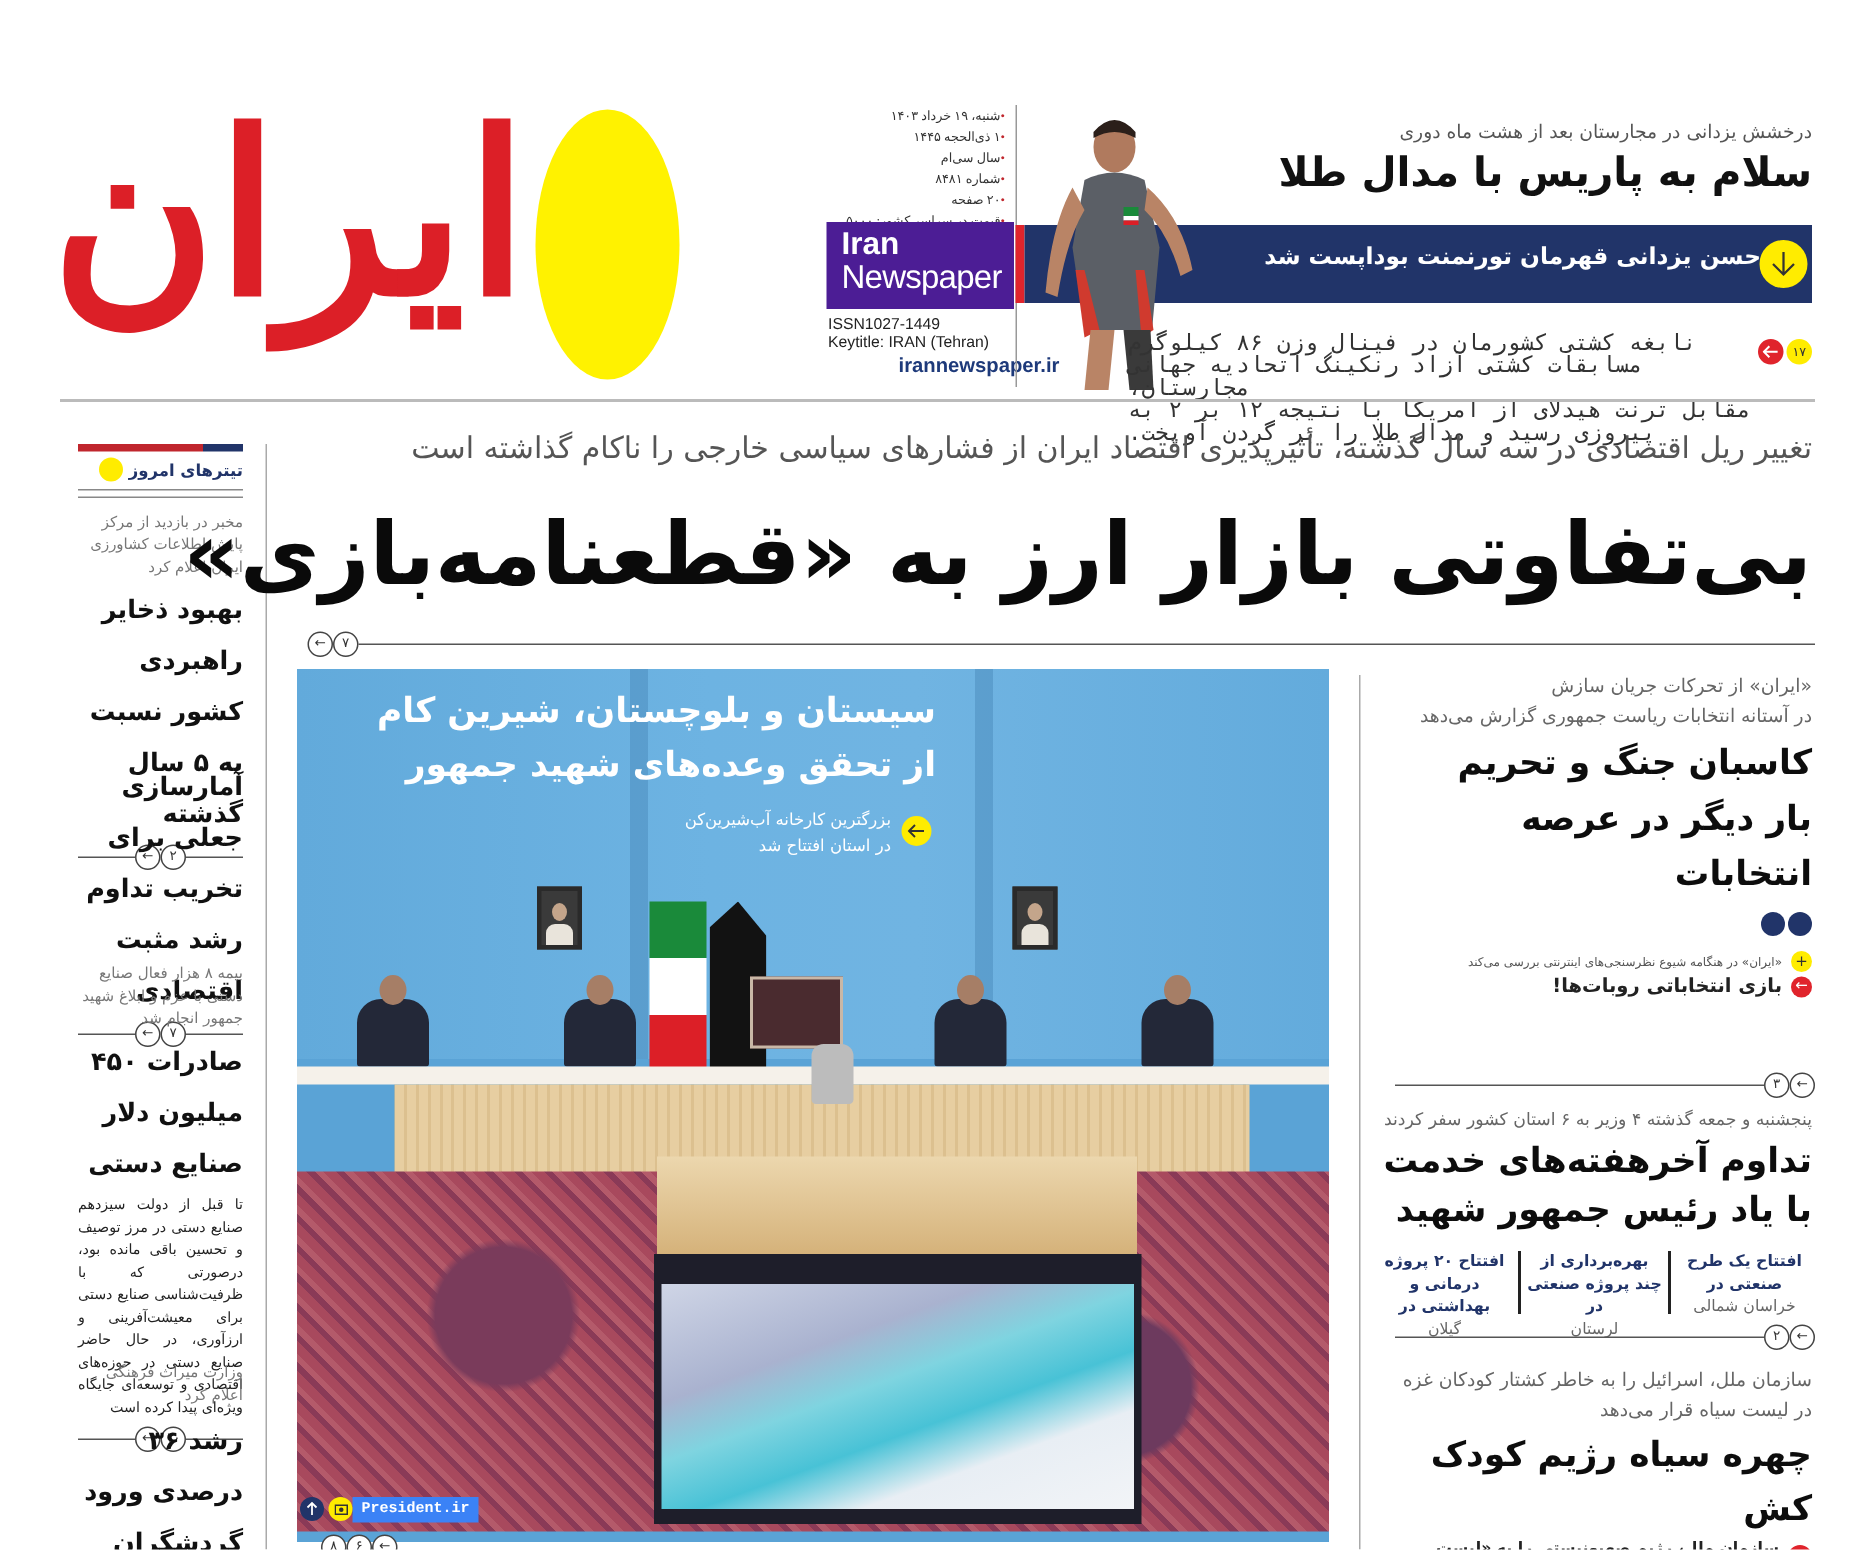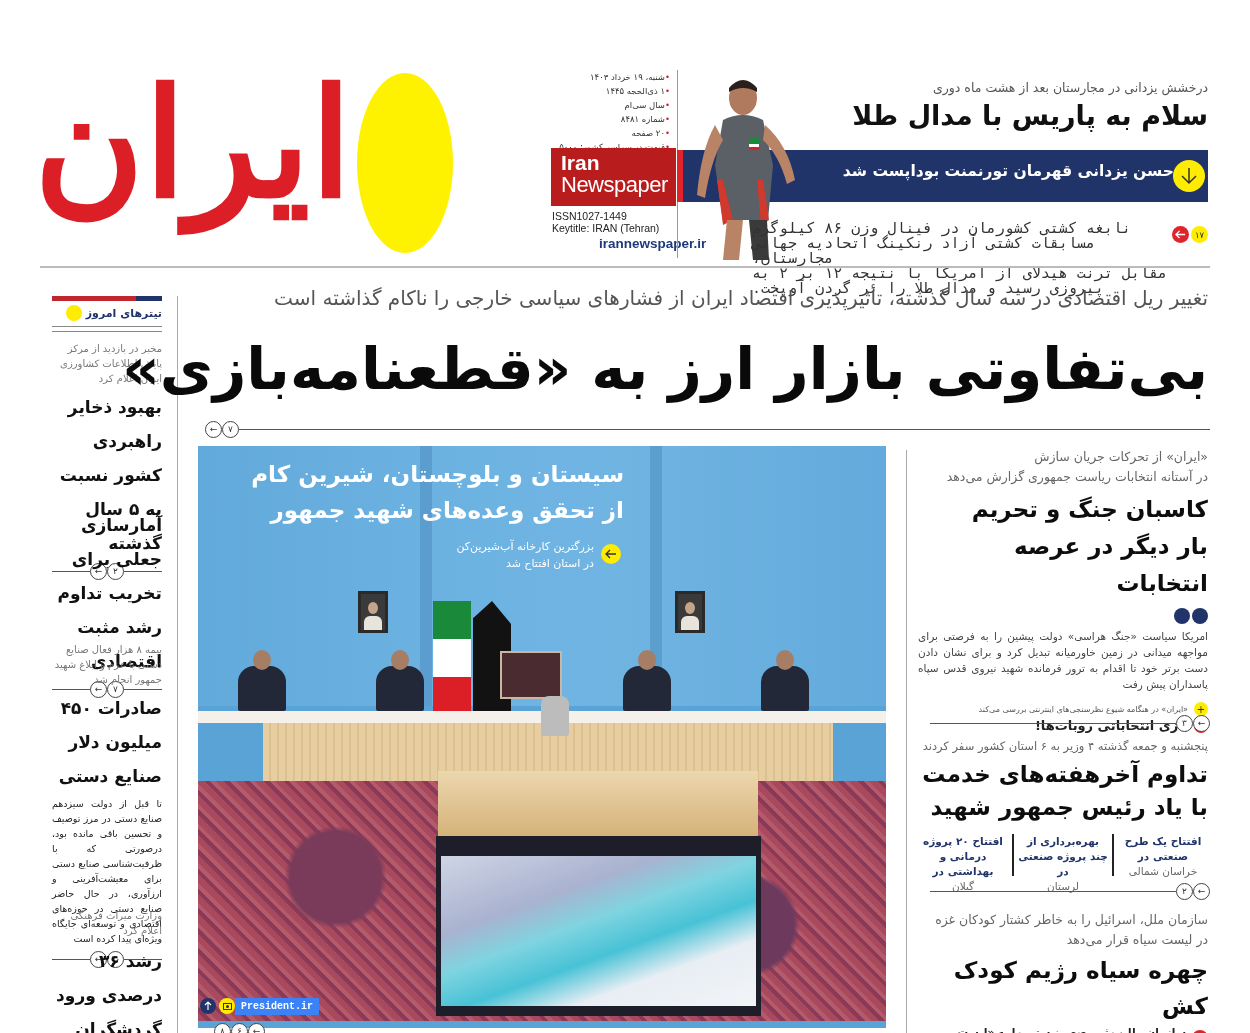--- a/index.html
+++ b/index.html
@@ -6,24 +6,24 @@
   html, body { width: 1250px; height: 1033px; overflow: hidden; background: #ffffff; }
   body { font-family: "DejaVu Sans", "Liberation Sans", sans-serif; color: #111; position: relative; }
 
   .abs { position: absolute; }
 
   
   .logo { left: 52px; top: 66px; width: 300px; height: 190px; }
   .logo-text { position: absolute; left: 0; top: -18px; width: 300px; text-align: center; font-family: "DejaVu Serif", serif; font-weight: bold; font-size: 150px; line-height: 190px; color: #dc1f27; letter-spacing: -4px; direction: rtl; }
   .sun { left: 357px; top: 73px; width: 96px; height: 180px; border-radius: 50%; background: #fff200; }
 
-  .issue-info { left: 552px; top: 70px; width: 118px; font-size: 8.5px; color: #333; line-height: 14px; text-align: right; }
+  .issue-info { left: 552px; top: 70px; width: 118px; font-size: 8.5px; color: #333; line-height: 14px; text-align: right; font-family: Liberation Serif, serif; }
   .issue-info div::before { content: "\2022 "; color: #c0262d; }
 
-  .iran-badge { left: 551px; top: 148px; width: 125px; height: 58px; background: #b91c1c; color: #fff; font-family: "Liberation Sans", sans-serif; direction: ltr; padding: 4px 0 0 10px; }
+  .iran-badge { left: 551px; top: 148px; width: 125px; height: 58px; background: #4c1d95; color: #fff; font-family: "Liberation Sans", sans-serif; direction: ltr; padding: 4px 0 0 10px; }
   .iran-badge .b1 { font-weight: bold; font-size: 21px; line-height: 21px; }
   .iran-badge .b2 { font-size: 22px; line-height: 24px; letter-spacing: -0.5px; }
   .issn { left: 552px; top: 210px; width: 130px; direction: ltr; text-align: left; font-family: "Liberation Sans", sans-serif; font-size: 10.5px; line-height: 12px; color: #222; }
   .site { left: 552px; top: 236px; width: 130px; direction: ltr; text-align: left; font-family: "Liberation Sans", sans-serif; font-weight: bold; font-size: 13.5px; color: #1e3a7a; margin-left: 47px; }
   .vrule-top { left: 677px; top: 70px; width: 1px; height: 188px; background: #999; }
 
   .wrestler { left: 683px; top: 70px; width: 150px; height: 190px; }
   .wrestler-band-red { left: 677px; top: 150px; width: 6px; height: 52px; background: #e0242c; }
   .wrestler-band { left: 683px; top: 150px; width: 525px; height: 52px; background: #213469; }
 
@@ -321,21 +321,20 @@
 
 <div class="abs rcol" style="top:447px;">
   <div class="r-kicker">«ایران» از تحرکات جریان سازش</div>
   <div class="r-kicker">در آستانه انتخابات ریاست جمهوری گزارش می‌دهد</div>
   <div class="r-title" style="margin-top:4px;">کاسبان جنگ و تحریم</div>
   <div class="r-title">بار دیگر در عرصه انتخابات</div>
   <div class="quote" style="justify-content:flex-start;">
       <span></span>
       <span></span>
     </div>
-  <div class="r-body">امریکا سیاست «جنگ هراسی» دولت پیشین را به فرصتی برای مواجهه میدانی در زمین خاورمیانه تبدیل کرد و برای نشان دادن دست برتر خود تا اقدام به ترور فرمانده شهید نیروی قدس سپاه پاسداران پیش رفت</div>
   <div class="related" style="margin-top:10px;">
     <span class="ico" style="background:#ffec00; color:#333;">+</span>
     <span class="r-small">«ایران» در هنگامه شیوع نظرسنجی‌های اینترنتی بررسی می‌کند</span>
   </div>
   <div class="related" style="margin-top:2px;">
     <span class="ico" style="background:#e0242c; color:#fff;">←</span>
     <span class="r-bold">بازی انتخاباتی روبات‌ها!</span>
   </div>
 </div>
 

